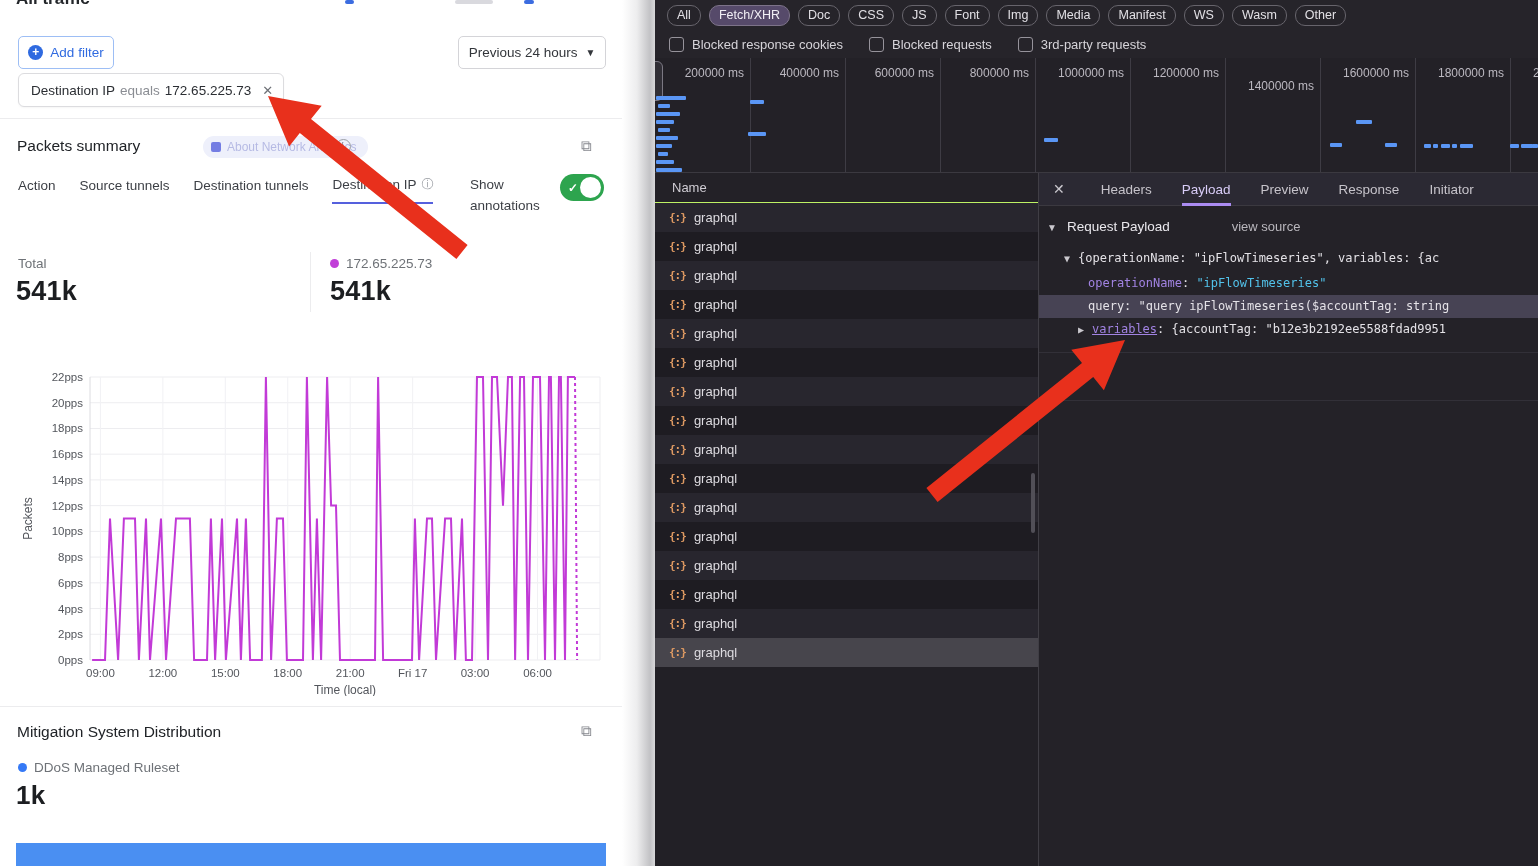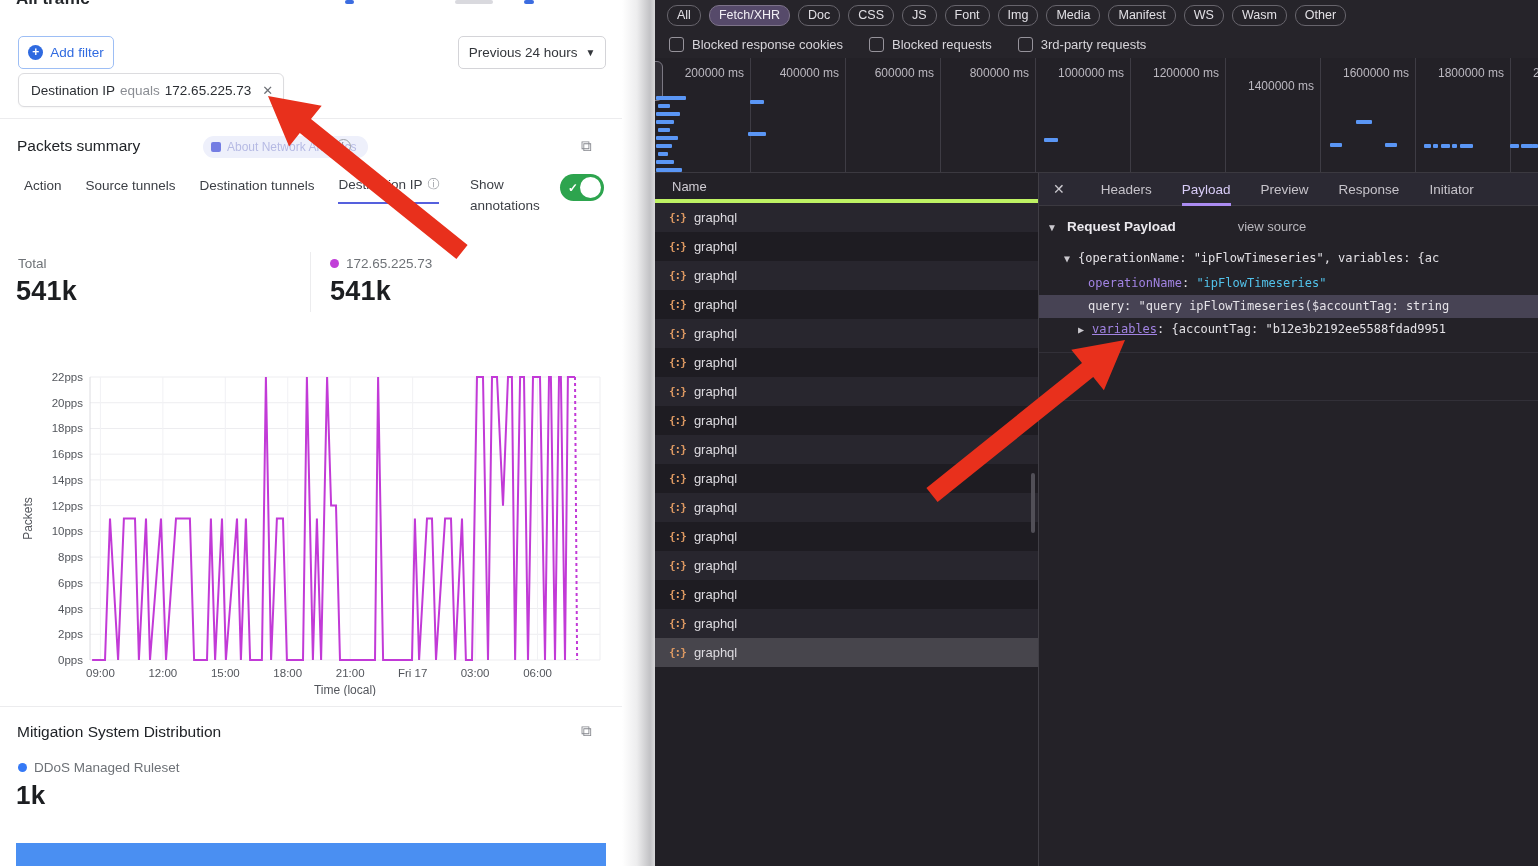--- a/index.html
+++ b/index.html
@@ -55,35 +55,35 @@
   .pill.active{background:#564a6a;border-color:#7d7389;color:#f1eff5;}
   #chk-row{left:0;top:30px;width:883px;height:28px;display:flex;align-items:center;gap:26px;padding-left:14px;box-sizing:border-box;}
   .chk-item{display:flex;align-items:center;gap:8px;color:#d6d4d9;font-size:13px;}
   .chk-box{width:13px;height:13px;border:1.4px solid #96939b;border-radius:3px;background:transparent;}
   #overview{left:0;top:58px;width:883px;height:114px;background:#232127;border-bottom:1px solid #3b3940;overflow:hidden;}
   .ruler-line{position:absolute;top:0;width:1px;height:114px;background:#3e3c44;}
   .ruler-label{position:absolute;top:8px;font-size:12px;color:#bcb9c1;white-space:nowrap;}
   .wf-mark{position:absolute;height:4px;border-radius:1px;background:#5a96f5;}
   .ov-handle{left:-6px;top:3px;width:12px;height:38px;border:1.5px solid #7b7883;border-radius:6px;background:#312f36;}
   #name-pane{left:0;top:173px;width:383px;height:693px;background:#222026;}
-  #name-header{left:0;top:0;width:383px;height:30px;background:#232127;border-bottom:4px solid #bef264;
+  #name-header{left:0;top:0;width:383px;height:30px;background:#232127;border-bottom:1px solid #bef264;
       display:flex;align-items:center;padding-left:17px;box-sizing:border-box;color:#d0cdd4;font-size:13px;}
   .req-row{position:absolute;left:0;width:383px;height:29px;display:flex;align-items:center;gap:8px;
       padding-left:14px;box-sizing:border-box;color:#dedce1;font-size:13px;}
   .json-ic{color:#e09b63;font-family:"DejaVu Sans Mono",monospace;font-size:11px;font-weight:700;letter-spacing:-1px;}
   #np-scroll{left:376px;width:4px;border-radius:2px;background:#514f57;}
   #detail-pane{left:383px;top:173px;width:500px;height:693px;background:#242228;border-left:1px solid #403e45;box-sizing:border-box;}
   #detail-tabs{left:383px;top:173px;width:500px;height:33px;background:#2b2933;border-bottom:1px solid #3b3940;
       border-left:1px solid #403e45;display:flex;align-items:center;gap:30px;padding-left:14px;box-sizing:border-box;}
   .d-close{color:#cac8ce;font-size:14px;margin-right:6px;}
   .d-tab{height:33px;display:flex;align-items:center;color:#c6c3ca;font-size:13.5px;box-sizing:border-box;border-bottom:3px solid transparent;padding-top:3px;}
   .d-tab.active{color:#d9cdf8;border-bottom-color:#ab8cf2;}
   .pl-title-row{position:absolute;display:flex;gap:10px;align-items:baseline;}
   .pl-exp{color:#cac8ce;font-size:10px;}
-  .pl-title{font-weight:700;font-size:13.5px;color:#eae8ed;}
+  .pl-title{font-weight:400;font-size:13.5px;color:#eae8ed;}
   .pl-viewsrc{font-size:13px;color:#b9b7bd;margin-left:52px;}
   .code-row{position:absolute;white-space:nowrap;font-family:"DejaVu Sans Mono",monospace;font-size:12px;color:#e4e2e7;}
   .code-key{color:#a183e2;} .code-str{color:#52c2ea;}
   .u{text-decoration:underline;}
   .row-hl{position:absolute;left:0;width:500px;height:23px;background:#474354;}
   .faint-line{position:absolute;left:0;width:500px;height:1px;background:#323038;}
 
   
   #arrows{left:0;top:0;width:1538px;height:866px;pointer-events:none;}
 </style>
@@ -115,21 +115,21 @@
   <div class="abs hdiv" style="top:118px;"></div>
 
   <div class="abs section-title" style="left:17px;top:137px;">Packets summary</div>
   <div id="na-badge" class="abs">
     <span class="badge-ic"></span>
     <span>About Network Analytics</span>
   </div>
   <div class="abs clock-ic"></div>
   <div class="abs popout-ic" style="left:581px;top:137px;">⧉</div>
 
-  <div id="tabs-row-1" class="abs tabs-row" style="left:24px;top:176px;">
+  <div id="tabs-row-1" class="abs tabs-row" style="left:18px;top:176px;">
       <div class="tab">
         <span>Action</span>
       </div>
       <div class="tab">
         <span>Source tunnels</span>
       </div>
       <div class="tab">
         <span>Destination tunnels</span>
       </div>
       <div class="tab active">

